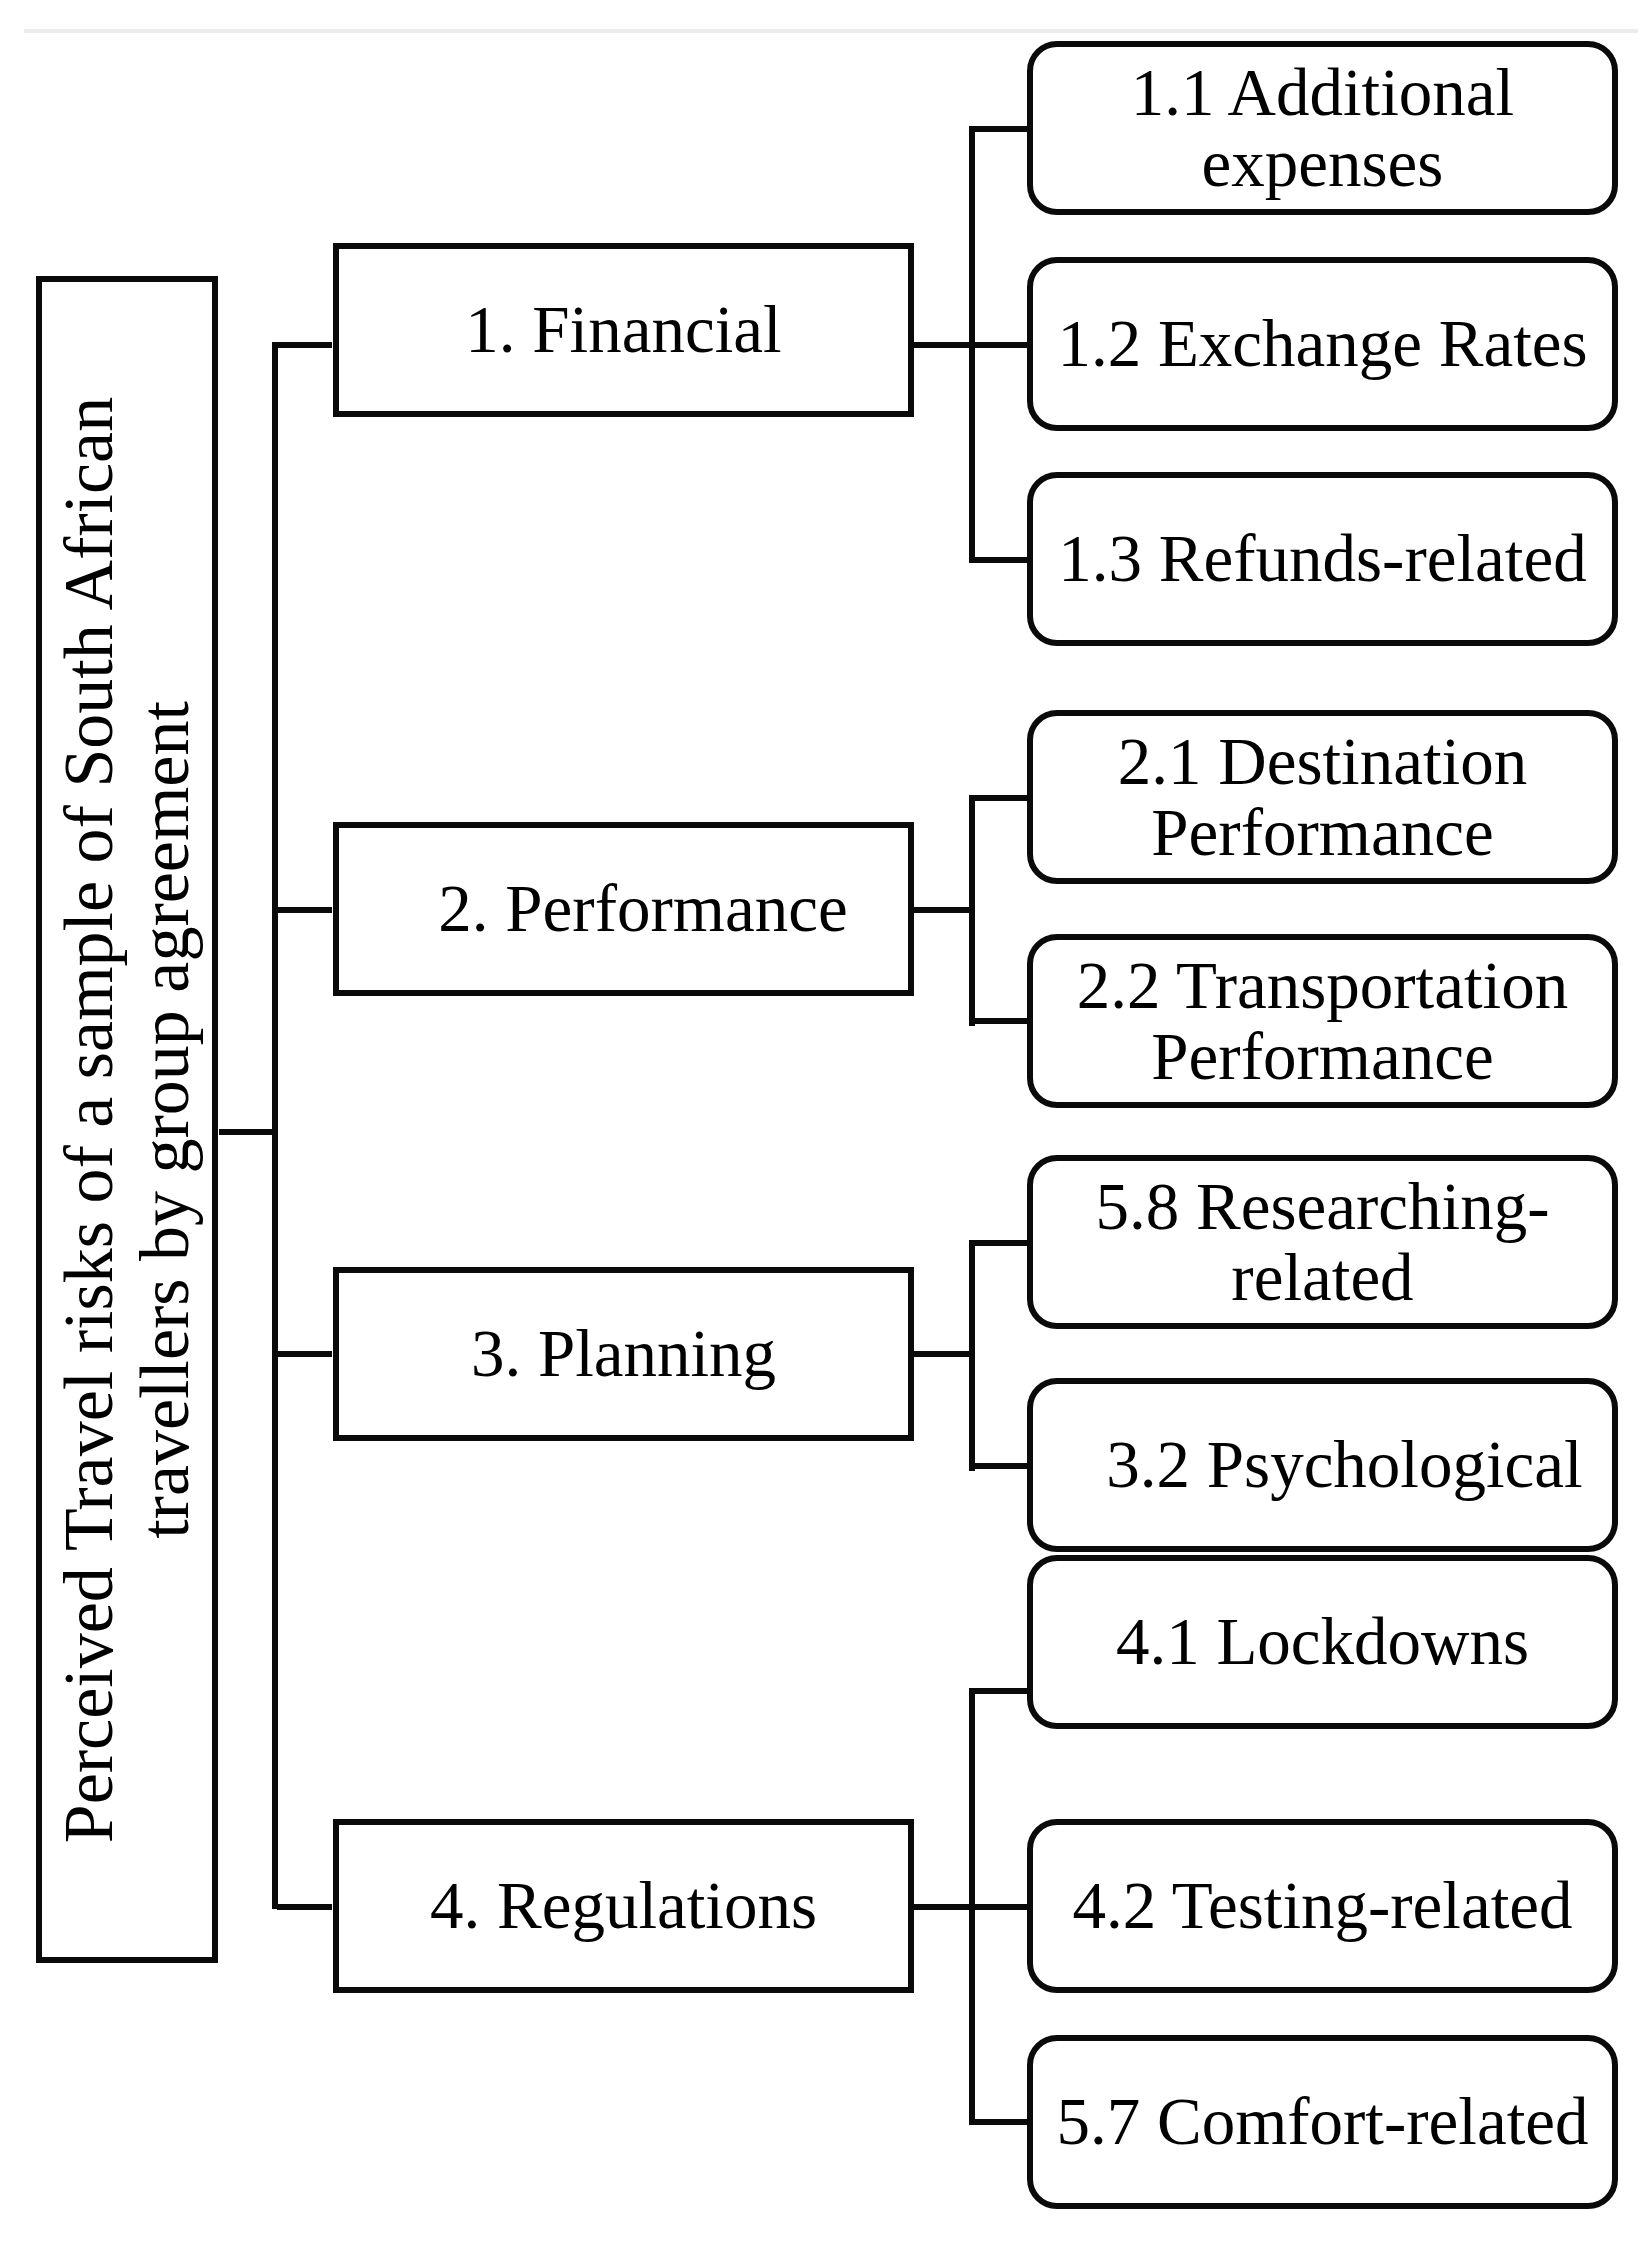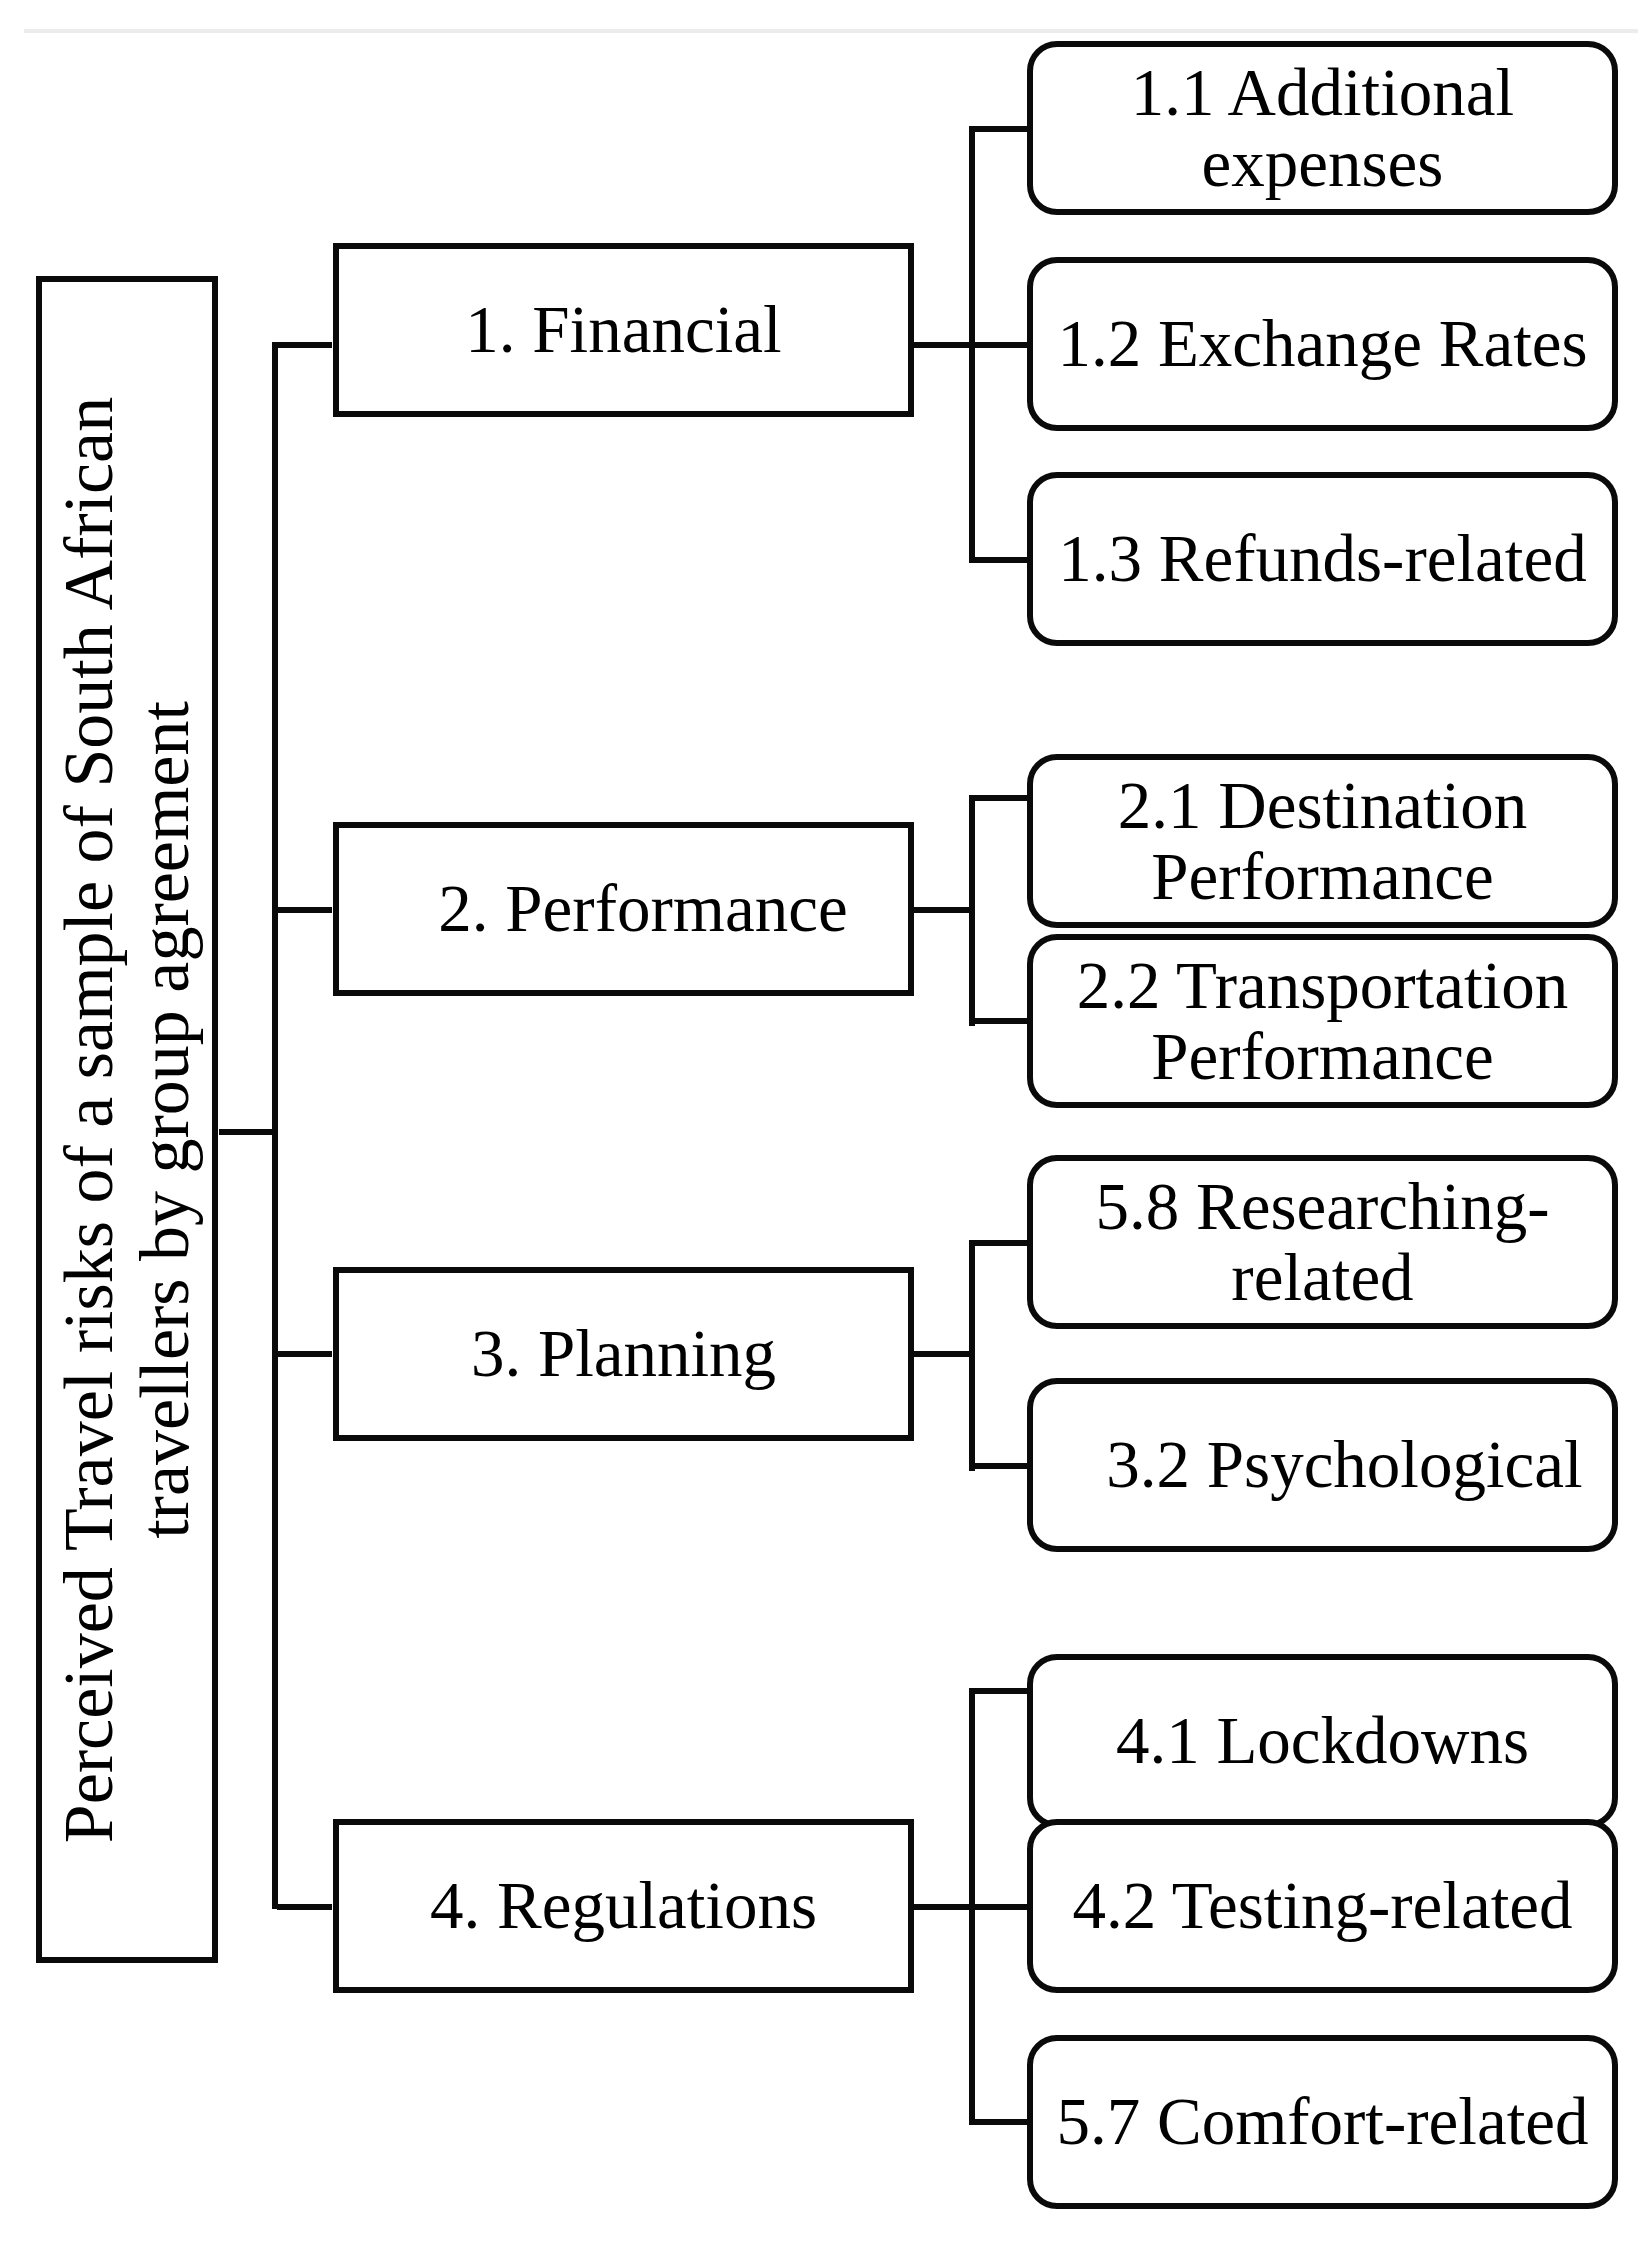--- a/index.html
+++ b/index.html
@@ -75,33 +75,33 @@
 
   <div class="box child" style="top:41px;">
     <span class="lbl">1.1 Additional expenses</span>
   </div>
   <div class="box child" style="top:257px;">
     <span class="lbl">1.2 Exchange Rates</span>
   </div>
   <div class="box child" style="top:472px;">
     <span class="lbl">1.3 Refunds-related</span>
   </div>
-  <div class="box child" style="top:710px;margin-top:44px;">
+  <div class="box child" style="top:710px;">
     <span class="lbl">2.1 Destination Performance</span>
   </div>
   <div class="box child" style="top:934px;">
     <span class="lbl">2.2 Transportation Performance</span>
   </div>
   <div class="box child" style="top:1155px;">
     <span class="lbl">5.8 Researching-related</span>
   </div>
   <div class="box child" style="top:1378px;padding-left:44px;">
     <span class="lbl">3.2 Psychological</span>
   </div>
-  <div class="box child" style="top:1654px;">
+  <div class="box child" style="top:1555px;">
     <span class="lbl">4.1 Lockdowns</span>
   </div>
   <div class="box child" style="top:1819px;">
     <span class="lbl">4.2 Testing-related</span>
   </div>
   <div class="box child" style="top:2035px;">
     <span class="lbl">5.7 Comfort-related</span>
   </div>
 
 </div>

